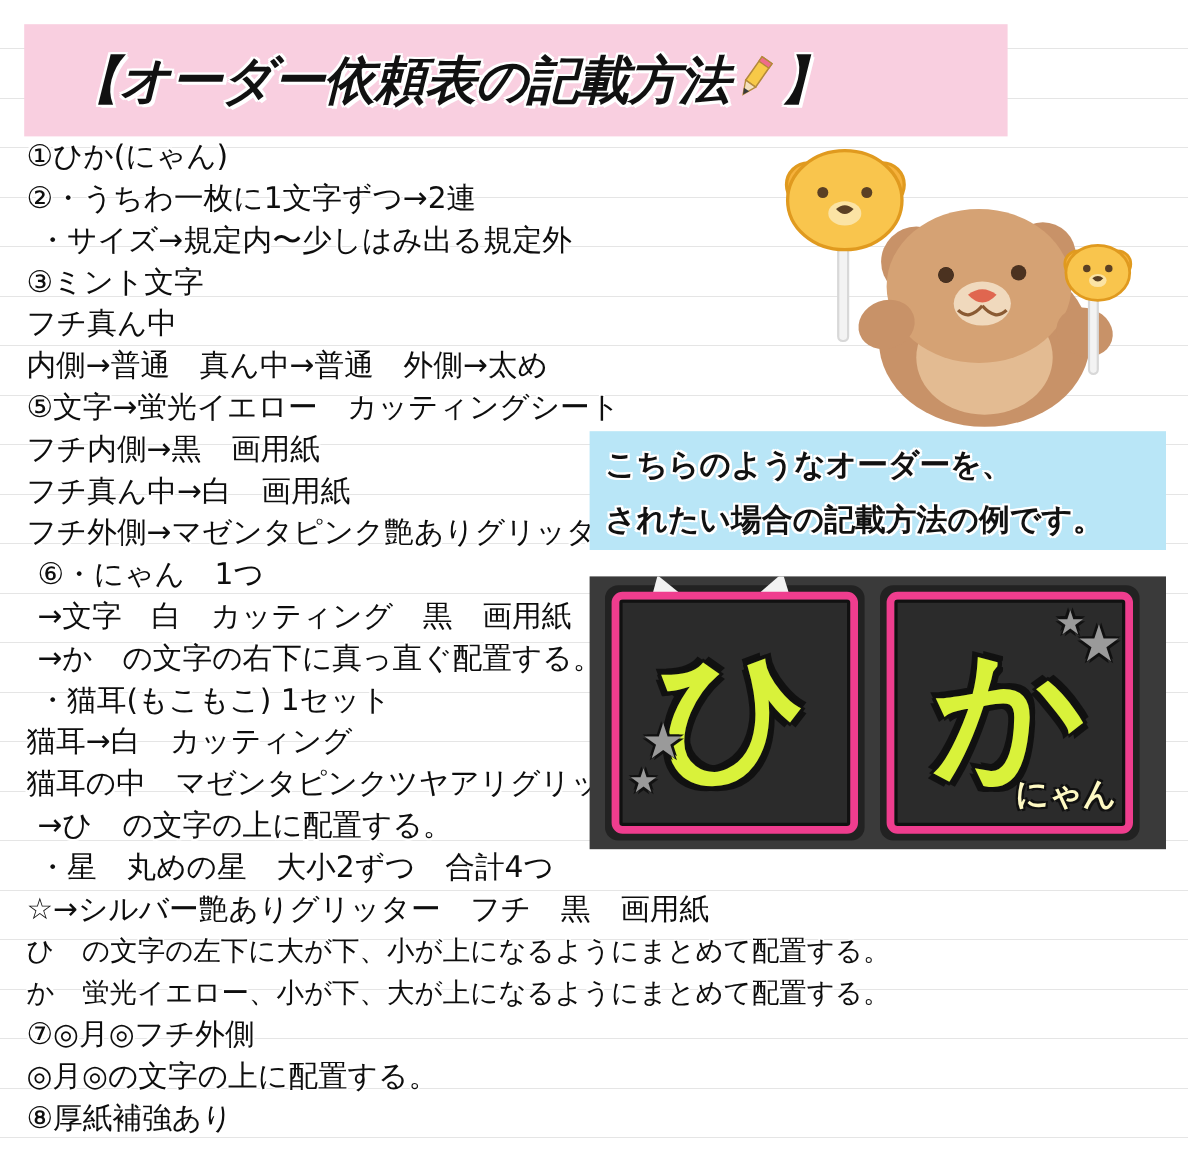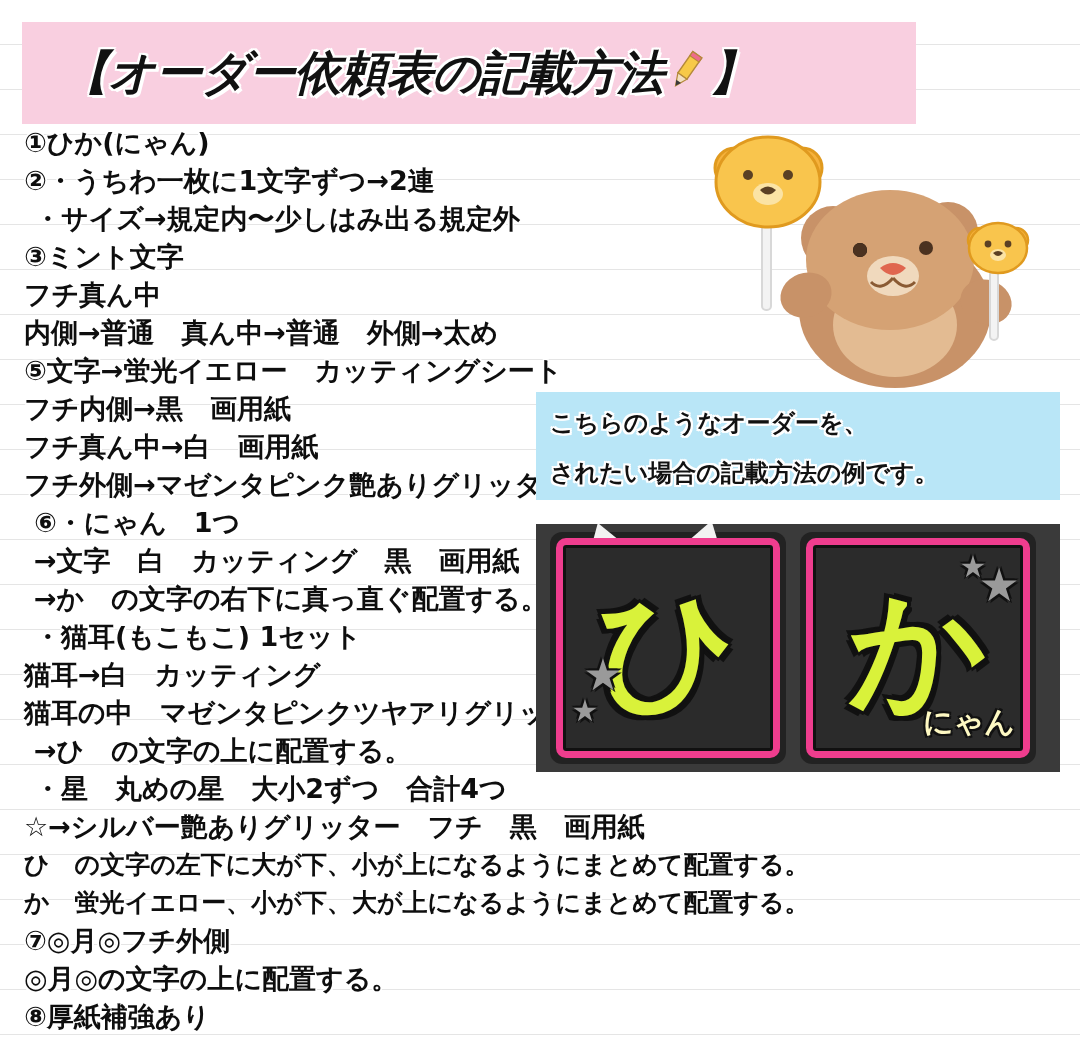--- a/index.html
+++ b/index.html
@@ -52,21 +52,21 @@
 
   
   #lines{
     position:absolute;left:24px;top:124px;
     width:1034px;
   }
   .line{
     height:38px;
     line-height:38px;
     font-size:27px;
-    font-weight:bold;
+    font-weight:normal;
     color:#0e0e0e;
     white-space:nowrap;
     letter-spacing:0px;
     text-shadow:
       1.5px 0 0 #fff, -1.5px 0 0 #fff, 0 1.5px 0 #fff, 0 -1.5px 0 #fff,
       1.5px 1.5px 0 #fff, -1.5px 1.5px 0 #fff, 1.5px -1.5px 0 #fff, -1.5px -1.5px 0 #fff;
   }
   .line.small{ font-size:25px; }
   .line.ind{ padding-left:10px; }
 
@@ -77,21 +77,21 @@
   }
   
   #caption{
     position:absolute;left:536px;top:392px;
     width:524px;height:108px;
     background:#b9e6f7;
     box-sizing:border-box;
     padding:6px 10px 0 14px;
   }
   .cap-line{
-    font-size:24px;font-weight:bold;color:#111;
+    font-size:28px;font-weight:bold;color:#111;
     line-height:50px;white-space:nowrap;
     text-shadow:
       2px 0 0 #fff, -2px 0 0 #fff, 0 2px 0 #fff, 0 -2px 0 #fff,
       2px 2px 0 #fff, -2px 2px 0 #fff, 2px -2px 0 #fff, -2px -2px 0 #fff;
   }
   
   #photo{
     position:absolute;left:536px;top:524px;
     width:524px;height:248px;
     background:#3a3a3a;

